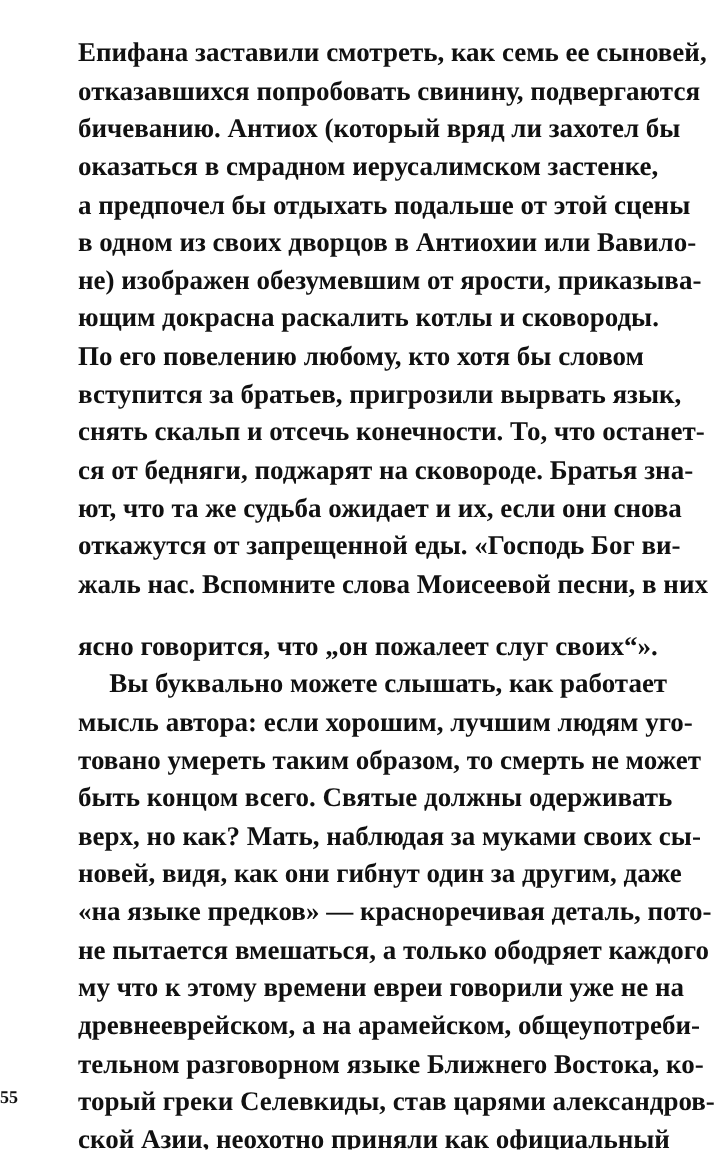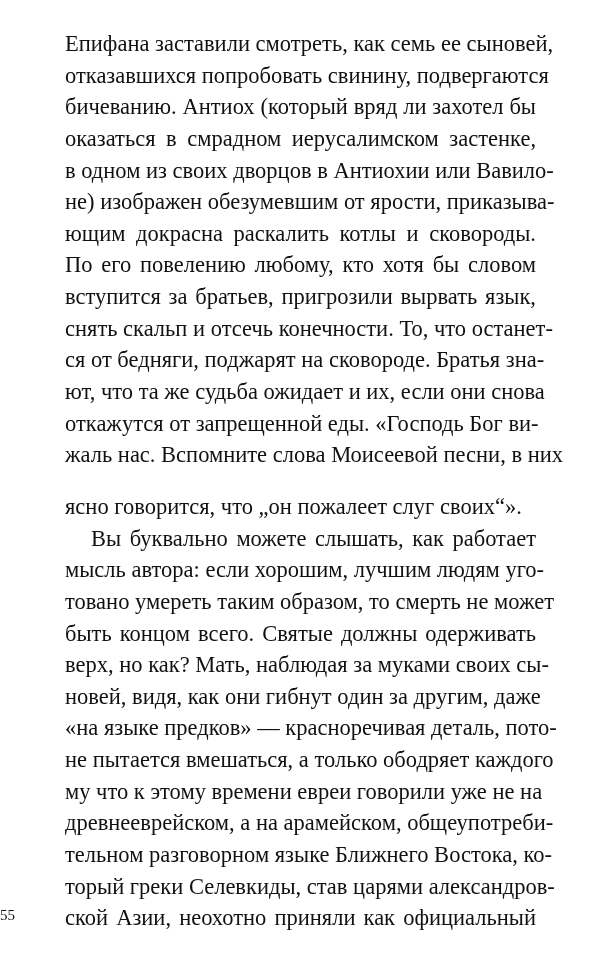--- a/index.html
+++ b/index.html
@@ -14,20 +14,21 @@
       overflow: hidden;
       color: #111111;
       font-family: "Liberation Serif", "DejaVu Serif", serif;
     }
     .page {
       position: absolute;
       left: 0;
       top: 0;
       width: 600px;
       height: 804px;
+      font-weight: bold;
     }
     .text-block {
       position: absolute;
       left: 65px;
       top: 28px;
       width: 471px;
     }
     .line {
       display: block;
       height: 31.65px;
@@ -59,20 +60,21 @@
 </head>
 <body>
 
 <div class="page">
   <div class="text-block">
     <div>
       <span class="line">Епифана заставили смотреть, как семь ее сыновей,</span>
       <span class="line">отказавшихся попробовать свинину, подвергаются</span>
       <span class="line">бичеванию. Антиох (который вряд ли захотел бы</span>
       <span class="line">оказаться в смрадном иерусалимском застенке,</span>
+      <span class="line">а предпочел бы отдыхать подальше от этой сцены</span>
       <span class="line">в одном из своих дворцов в Антиохии или Вавило-</span>
       <span class="line">не) изображен обезумевшим от ярости, приказыва-</span>
       <span class="line">ющим докрасна раскалить котлы и сковороды.</span>
       <span class="line">По его повелению любому, кто хотя бы словом</span>
       <span class="line">вступится за братьев, пригрозили вырвать язык,</span>
       <span class="line">снять скальп и отсечь конечности. То, что останет-</span>
       <span class="line">ся от бедняги, поджарят на сковороде. Братья зна-</span>
       <span class="line">ют, что та же судьба ожидает и их, если они снова</span>
       <span class="line">откажутся от запрещенной еды. «Господь Бог ви-</span>
       <span class="line">жаль нас. Вспомните слова Моисеевой песни, в них</span>

